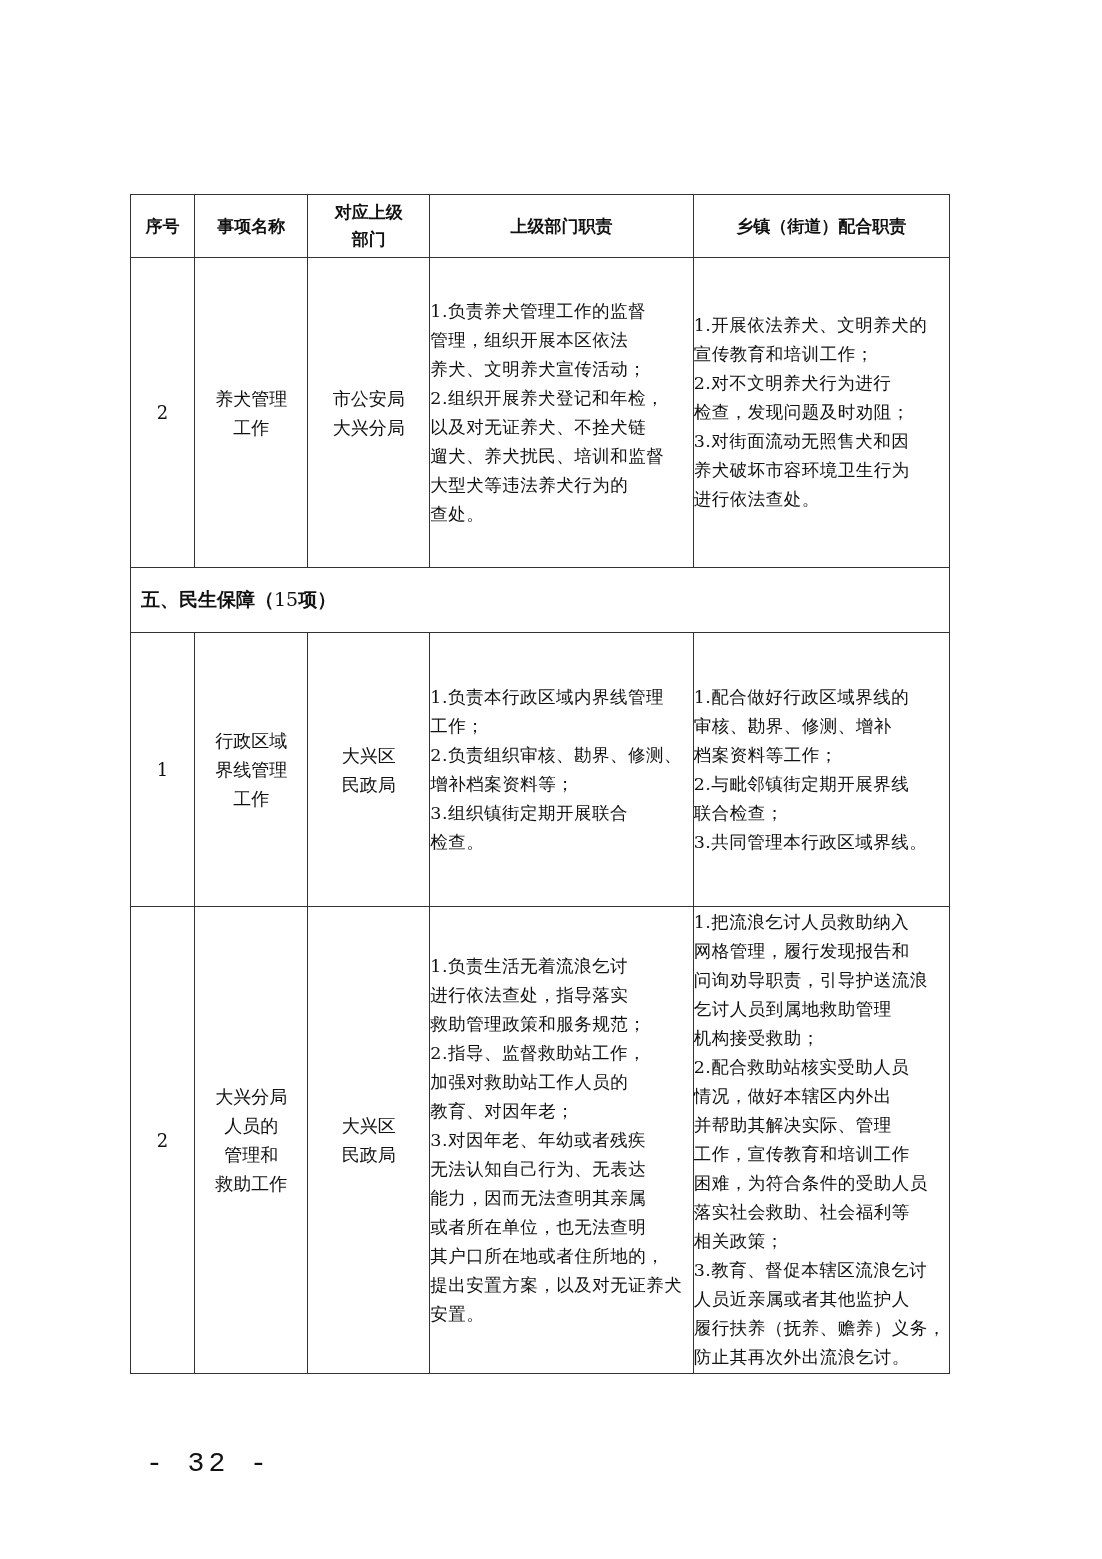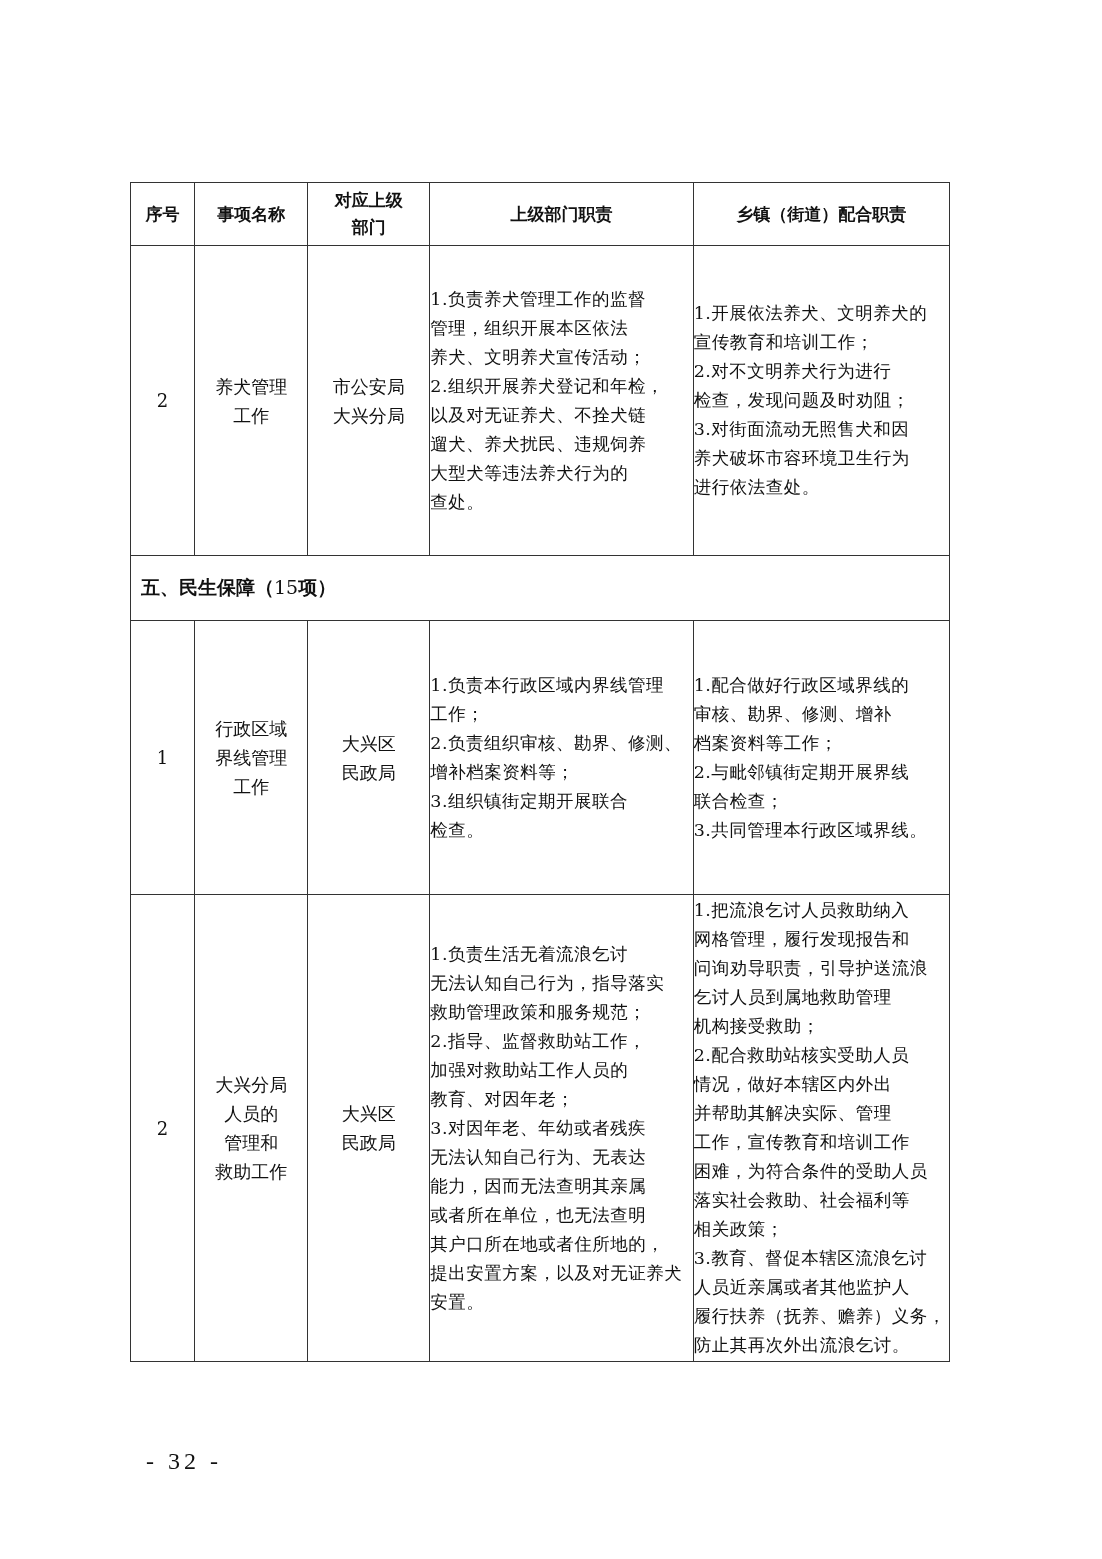--- a/index.html
+++ b/index.html
@@ -1,33 +1,33 @@
 <!DOCTYPE html>
 <html><head>
 <meta charset="utf-8">
 <style>
   html, body { margin: 0; padding: 0; background: #ffffff; }
   body { width: 1102px; height: 1559px; position: relative; overflow: hidden;
          font-family: "DejaVu Serif", "Liberation Serif", serif; color: #111; }
-  .tbl { position: absolute; left: 130px; top: 182px; width: 820px;
+  .tbl { position: absolute; left: 130px; top: 194px; width: 820px;
          border-collapse: collapse; table-layout: fixed; }
   .tbl td, .tbl th { border: 1.5px solid #333; padding: 0; vertical-align: middle; }
   .tbl th { font-family: "DejaVu Sans", "Liberation Sans", sans-serif; font-weight: bold;
             font-size: 17px; text-align: center; line-height: 27px; height: 62px; }
   .c-no { width: 64px; } .c-name { width: 113px; } .c-dept { width: 122px; }
   .c-up { width: 263px; } .c-town { width: 256px; }
   .center { text-align: center; font-size: 18px; line-height: 29px; }
   .body-text { font-size: 17.5px; line-height: 29px; padding: 0 8px 0 10px;
                text-align: justify; text-justify: inter-ideograph; }
   .body-text div { white-space: nowrap; letter-spacing: 0.5px; }
   .section td { height: 64px; font-family: "DejaVu Sans", "Liberation Sans", sans-serif;
                 font-weight: bold; font-size: 19px; padding-left: 10px; }
   .section .num { font-family: "DejaVu Serif", "Liberation Serif", serif; font-weight: normal; }
-  .page-num { position: absolute; left: 146px; top: 1448px; font-size: 24px;
-              font-family: Liberation Serif, serif; letter-spacing: 4px; }
+  .page-num { position: absolute; left: 146px; top: 1448px; font-size: 28px;
+              font-family: Liberation Mono, monospace; letter-spacing: 4px; }
 </style>
 </head>
 <body>
 
 <table class="tbl">
   <colgroup>
     <col class="c-no">
       <col class="c-name">
       <col class="c-dept">
       <col class="c-up">
@@ -55,21 +55,21 @@
       <td class="center lines">
           <div>市公安局</div>
           <div>大兴分局</div>
         </td>
       <td class="body-text lines">
           <div>1.负责养犬管理工作的监督</div>
           <div>管理，组织开展本区依法</div>
           <div>养犬、文明养犬宣传活动；</div>
           <div>2.组织开展养犬登记和年检，</div>
           <div>以及对无证养犬、不拴犬链</div>
-          <div>遛犬、养犬扰民、违规饲养</div>
+          <div>遛犬、养犬扰民、培训和监督</div>
           <div>大型犬等违法养犬行为的</div>
           <div>查处。</div>
         </td>
       <td class="body-text lines">
           <div>1.开展依法养犬、文明养犬的</div>
           <div>宣传教育和培训工作；</div>
           <div>2.对不文明养犬行为进行</div>
           <div>检查，发现问题及时劝阻；</div>
           <div>3.对街面流动无照售犬和因</div>
           <div>养犬破坏市容环境卫生行为</div>
@@ -114,21 +114,21 @@
           <div>人员的</div>
           <div>管理和</div>
           <div>救助工作</div>
         </td>
       <td class="center lines">
           <div>大兴区</div>
           <div>民政局</div>
         </td>
       <td class="body-text lines">
           <div>1.负责生活无着流浪乞讨</div>
-          <div>无法认知自己行为，指导落实</div>
+          <div>进行依法查处，指导落实</div>
           <div>救助管理政策和服务规范；</div>
           <div>2.指导、监督救助站工作，</div>
           <div>加强对救助站工作人员的</div>
           <div>教育、对因年老；</div>
           <div>3.对因年老、年幼或者残疾</div>
           <div>无法认知自己行为、无表达</div>
           <div>能力，因而无法查明其亲属</div>
           <div>或者所在单位，也无法查明</div>
           <div>其户口所在地或者住所地的，</div>
           <div>提出安置方案，以及对无证养犬</div>

